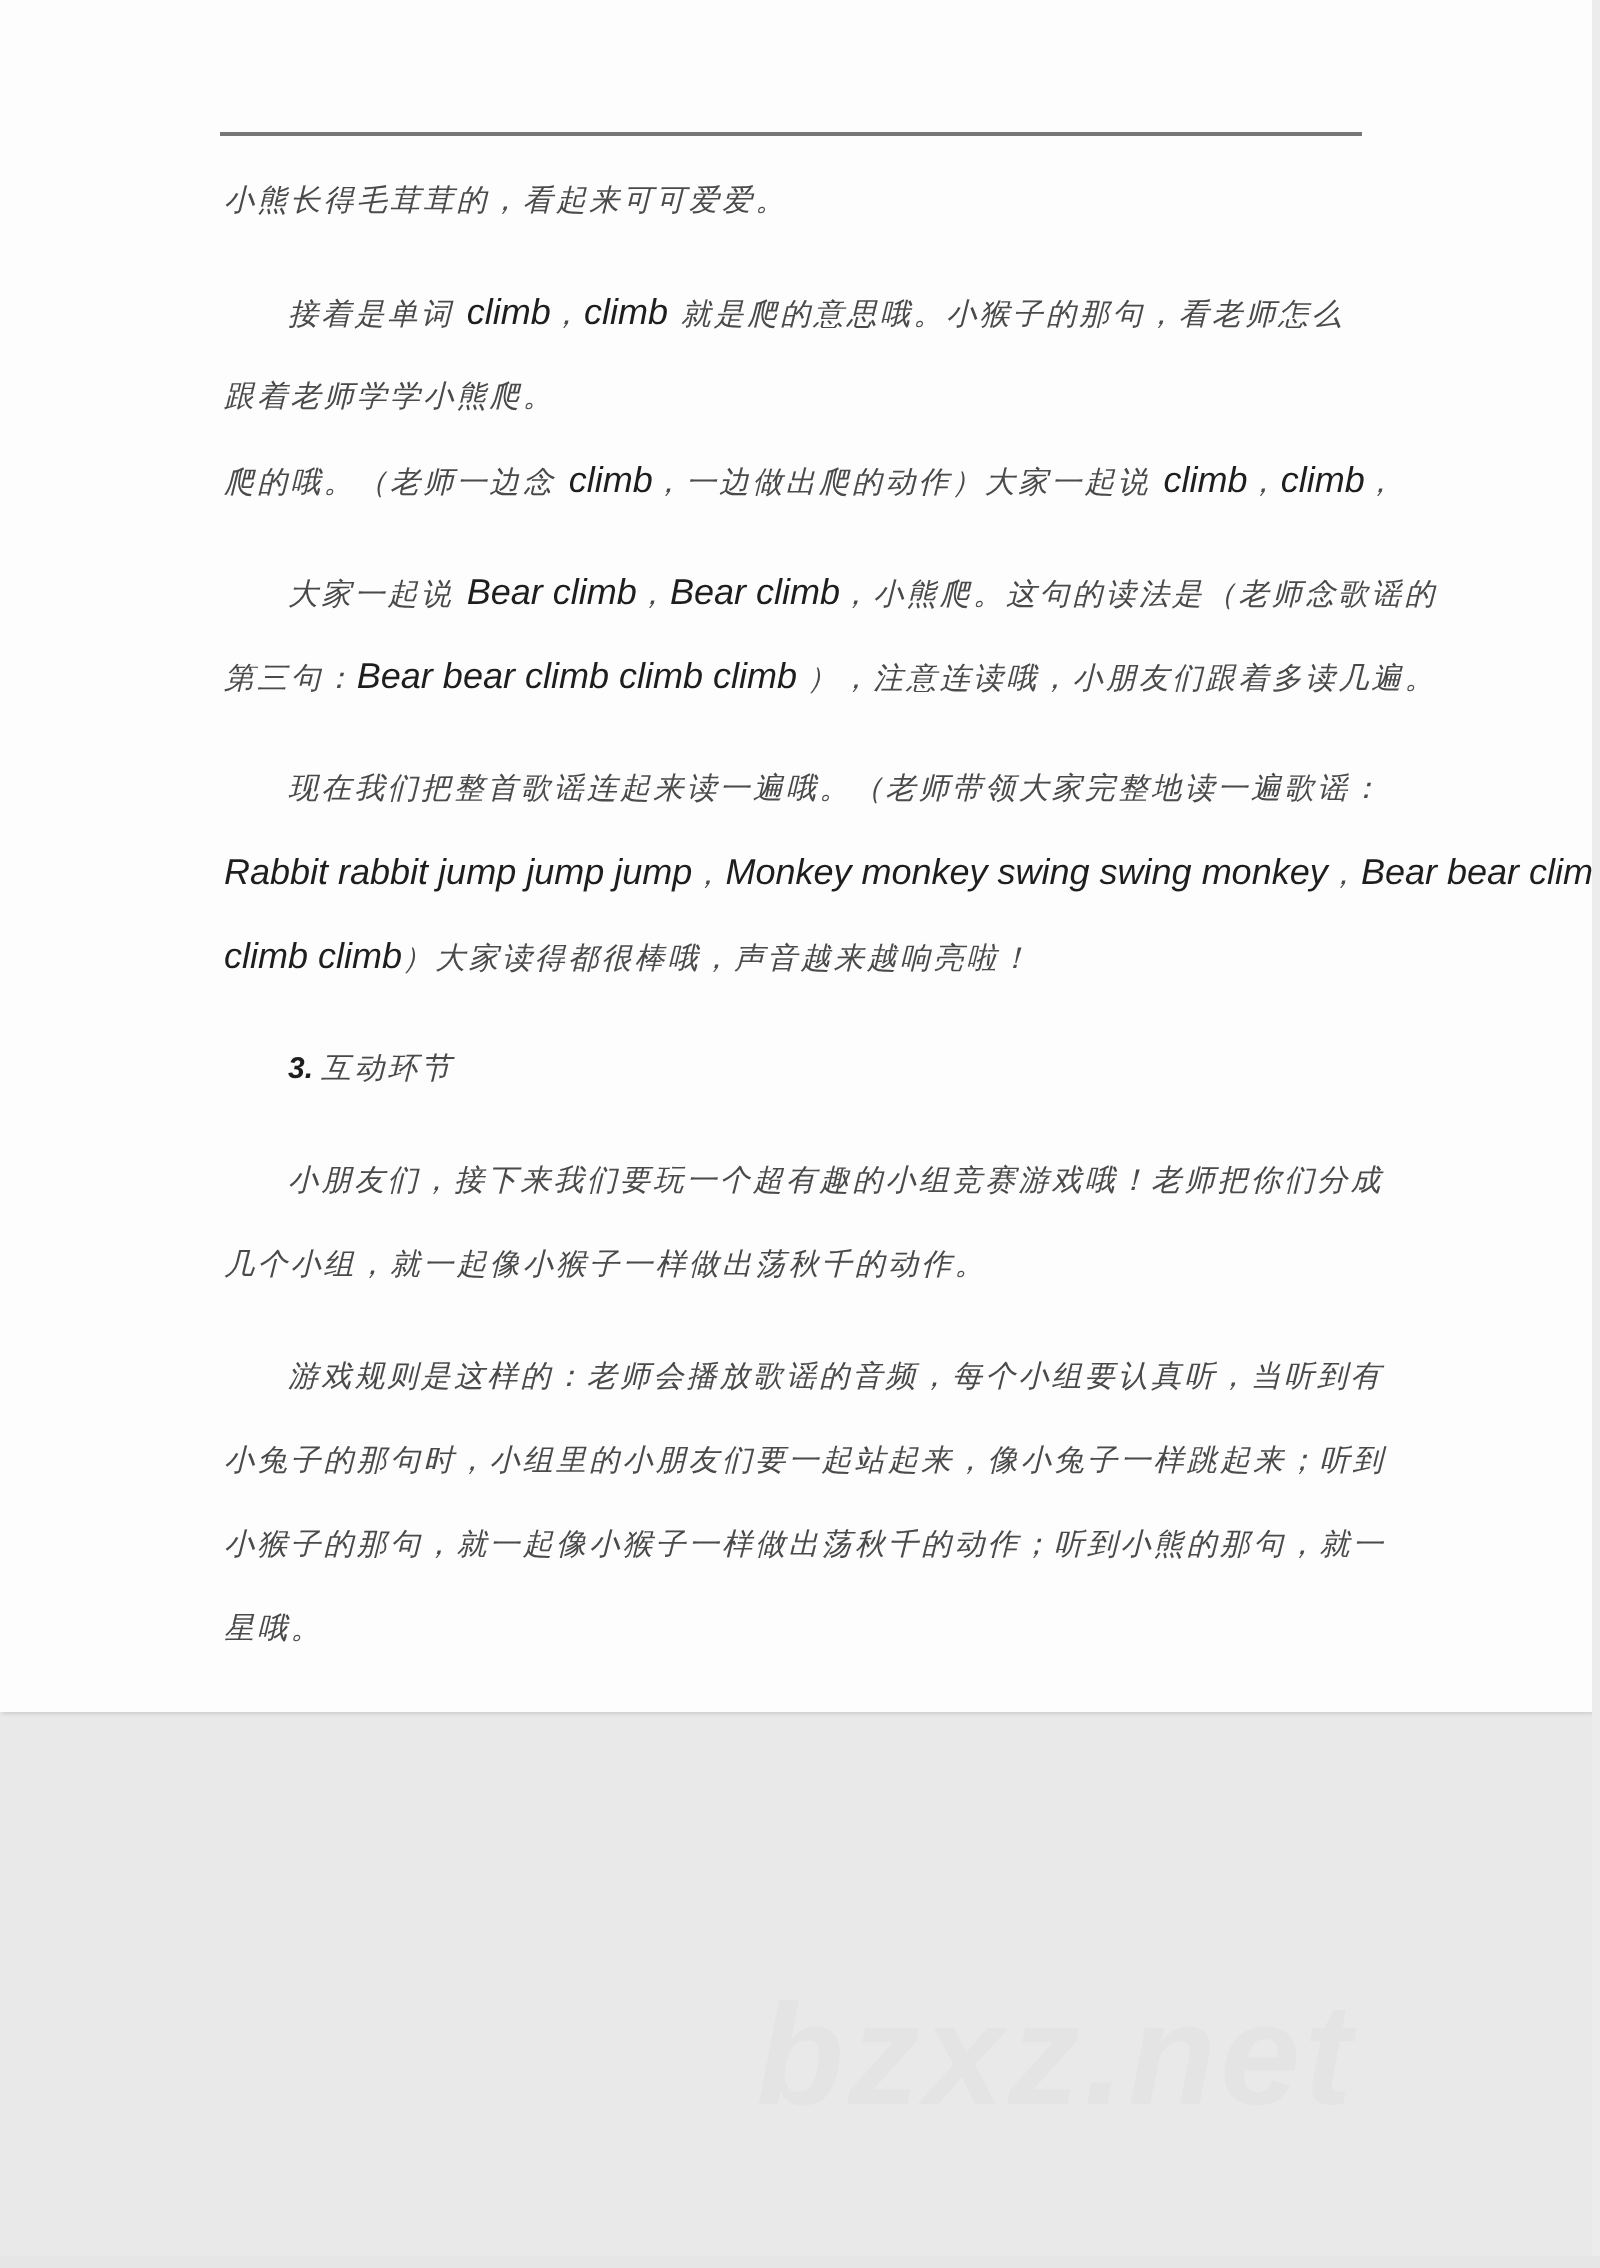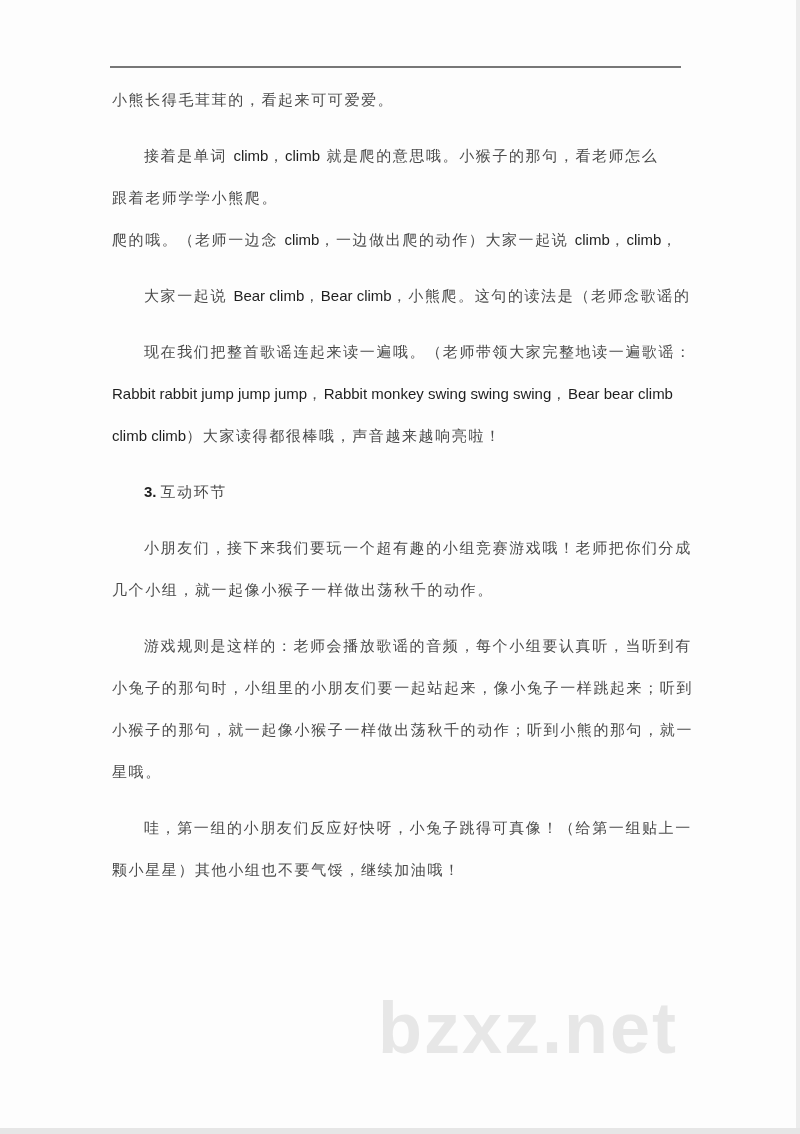--- a/index.html
+++ b/index.html
@@ -11,23 +11,24 @@
       width: 800px;
       height: 1134px;
       position: relative;
       overflow: hidden;
     }
     .page {
       position: absolute;
       left: 0;
       top: 0;
       width: 796px;
-      height: 1128px;
+      height: 856px;
       background: #fdfdfd;
       box-shadow: 1px 1px 2px rgba(0,0,0,0.12);
+      font-style: italic;
     }
     .page-edge-right {
       position: absolute;
       left: 796px;
       top: 0;
       width: 4px;
       height: 1134px;
       background: #ececec;
     }
     .page-edge-bottom {
@@ -65,21 +66,21 @@
       white-space: nowrap;
       letter-spacing: 1.6px;
     }
     .line.indent {
       padding-left: 32px;
     }
     .en {
       font-family: "Liberation Sans", "DejaVu Sans", sans-serif;
       color: #1e1e1e;
       letter-spacing: 0;
-      font-size: 15px;
+      font-size: 18px;
     }
     .heading-num {
       font-family: "Liberation Sans", sans-serif;
       color: #1e1e1e;
       font-weight: bold;
       letter-spacing: 0;
       margin-right: 4px;
     }
     .watermark {
       position: absolute;
@@ -104,40 +105,37 @@
       <div class="para">
         <span class="line"><span>小熊长得毛茸茸的，看起来可可爱爱。</span></span>
       </div>
       <div class="para">
         <span class="line indent"><span>接着是单词 </span><span class="en">climb</span><span>，</span><span class="en">climb</span><span> 就是爬的意思哦。小猴子的那句，看老师怎么</span></span>
         <span class="line"><span>跟着老师学学小熊爬。</span></span>
         <span class="line"><span>爬的哦。（老师一边念 </span><span class="en">climb</span><span>，一边做出爬的动作）大家一起说 </span><span class="en">climb</span><span>，</span><span class="en">climb</span><span>，</span></span>
       </div>
       <div class="para">
         <span class="line indent"><span>大家一起说 </span><span class="en">Bear climb</span><span>，</span><span class="en">Bear climb</span><span>，小熊爬。这句的读法是（老师念歌谣的</span></span>
+        <span class="line"><span>第三句：</span><span class="en">Bear bear climb climb climb </span><span>），注意连读哦，小朋友们跟着多读几遍。</span></span>
       </div>
       <div class="para">
         <span class="line indent"><span>现在我们把整首歌谣连起来读一遍哦。（老师带领大家完整地读一遍歌谣：</span></span>
-        <span class="line"><span class="en">Rabbit rabbit jump jump jump</span><span>，</span><span class="en">Rabbit monkey swing swing swing</span><span>，</span><span class="en">Bear bear climb</span></span>
+        <span class="line"><span class="en">Rabbit rabbit jump jump jump</span><span>，</span><span class="en">Monkey monkey swing swing monkey</span><span>，</span><span class="en">Bear bear climb</span></span>
         <span class="line"><span class="en">climb climb</span><span>）大家读得都很棒哦，声音越来越响亮啦！</span></span>
       </div>
       <div class="para">
         <span class="line indent"><span class="heading-num">3.</span><span>互动环节</span></span>
       </div>
       <div class="para">
         <span class="line indent"><span>小朋友们，接下来我们要玩一个超有趣的小组竞赛游戏哦！老师把你们分成</span></span>
         <span class="line"><span>几个小组，就一起像小猴子一样做出荡秋千的动作。</span></span>
       </div>
       <div class="para">
         <span class="line indent"><span>游戏规则是这样的：老师会播放歌谣的音频，每个小组要认真听，当听到有</span></span>
         <span class="line"><span>小兔子的那句时，小组里的小朋友们要一起站起来，像小兔子一样跳起来；听到</span></span>
         <span class="line"><span>小猴子的那句，就一起像小猴子一样做出荡秋千的动作；听到小熊的那句，就一</span></span>
         <span class="line"><span>星哦。</span></span>
       </div>
-      <div class="para">
-        <span class="line indent"><span>哇，第一组的小朋友们反应好快呀，小兔子跳得可真像！（给第一组贴上一</span></span>
-        <span class="line"><span>颗小星星）其他小组也不要气馁，继续加油哦！</span></span>
-      </div>
     </div>
   <div class="watermark">bzxz.net</div>
 </div>
 <div class="page-edge-right"></div>
 <div class="page-edge-bottom"></div>
 
 </body></html>

